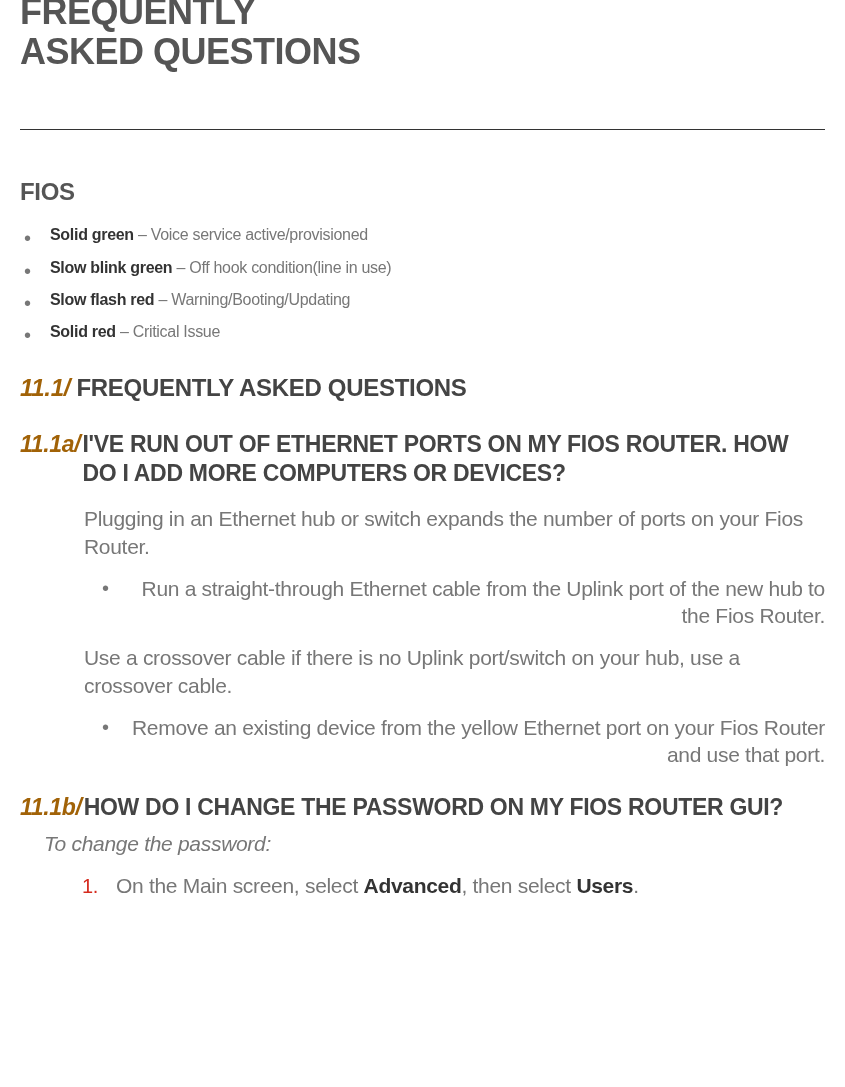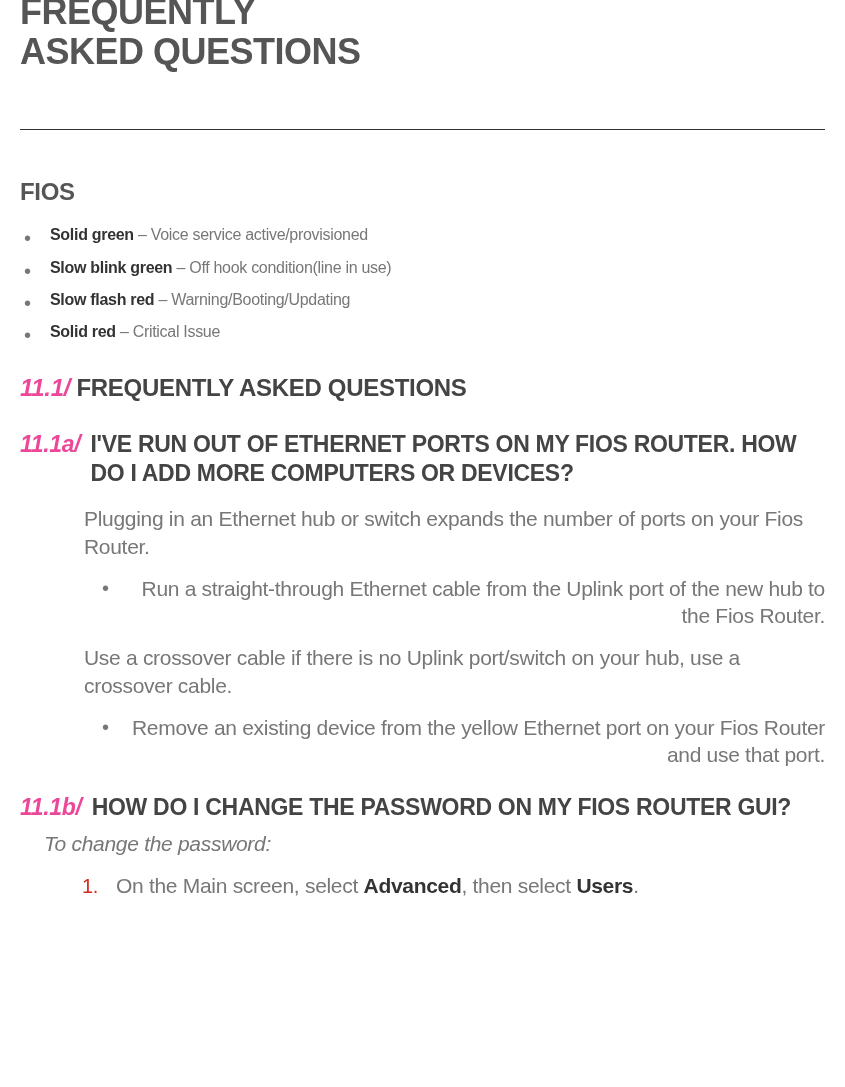--- a/index.html
+++ b/index.html
@@ -64,40 +64,40 @@
     }
     .subsection-heading {
       font-size: 24px;
       font-weight: bold;
       color: #444;
       margin-top: 30px;
       margin-bottom: 28px;
       letter-spacing: -0.3px;
     }
     .red-num {
-      color: #ec4899;
+      color: #a16207;
       font-style: italic;
       font-weight: 600;
       text-align: center;
     }
     .question-block {
       margin-bottom: 24px;
     }
     .question-heading {
       font-size: 23px;
       font-weight: bold;
       color: #444;
       line-height: 1.25;
       letter-spacing: -0.3px;
       display: flex;
       align-items: flex-start;
     }
     .question-heading .red-num {
       flex-shrink: 0;
-      margin-right: 10px;
+      margin-right: 2px;
     }
     .question-heading .q-text {
       display: block;
     }
     .indented-body {
       padding-left: 64px;
       margin-top: 18px;
     }
     .body-text {
       font-size: 21px;

